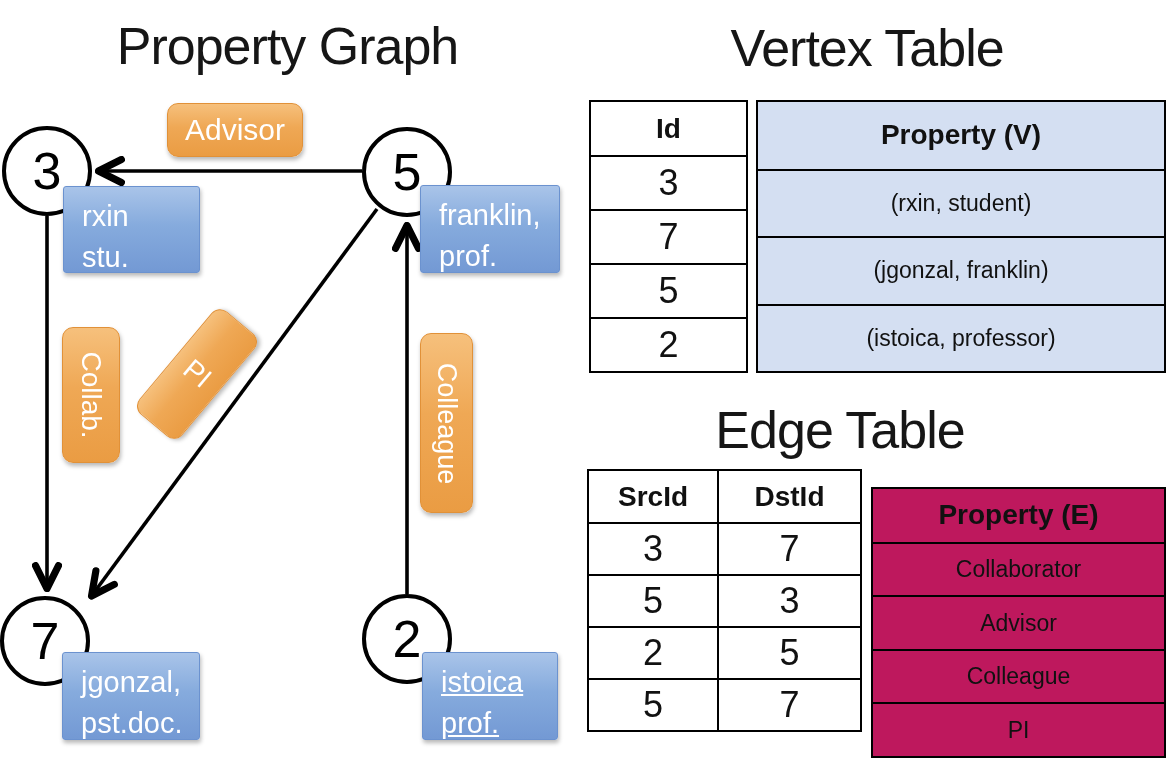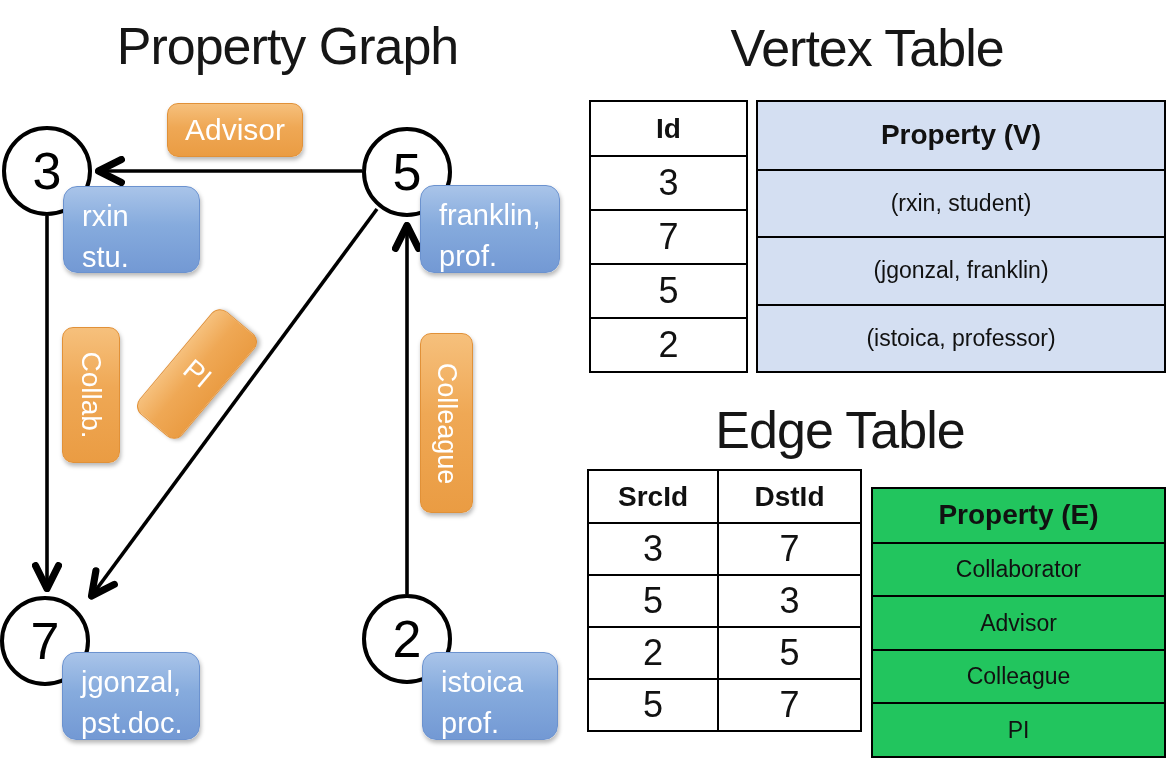--- a/index.html
+++ b/index.html
@@ -8,21 +8,21 @@
 
   .big-title{position:absolute;text-align:center;font-size:52px;font-weight:400;
              letter-spacing:-1px;color:#161616;white-space:nowrap;}
 
   
   .node{position:absolute;width:90px;height:90px;border:4px solid #000;border-radius:50%;
         background:#fff;display:flex;align-items:center;justify-content:center;
         font-size:52px;font-weight:400;color:#000;box-sizing:border-box;}
 
   
-  .vprop{position:absolute;border-radius:14px;color:#fff;font-size:29px;line-height:1.42;
+  .vprop{position:absolute;border-radius:3px;color:#fff;font-size:29px;line-height:1.42;
          padding:9px 0 0 18px;box-sizing:border-box;
          background:linear-gradient(180deg,#a9c4e9 0%,#86abdd 45%,#7399d4 100%);
          border:1px solid #6b92cf;box-shadow:1px 3px 4px rgba(0,0,0,0.28);}
 
   
   .elabel{position:absolute;border-radius:11px;color:#fff;
           background:linear-gradient(180deg,#f6c07c 0%,#efa855 45%,#ea9c43 100%);
           border:1px solid #e19138;box-shadow:1px 3px 4px rgba(0,0,0,0.28);
           display:flex;align-items:center;justify-content:center;box-sizing:border-box;}
   .elabel .vtext{transform:rotate(90deg);white-space:nowrap;}
@@ -76,21 +76,21 @@
     <div>stu.</div>
   </div>
   <div class="vprop" style="left:420px;top:185px;width:140px;height:88px;">
     <div>franklin,</div>
     <div>prof.</div>
   </div>
   <div class="vprop" style="left:62px;top:652px;width:138px;height:88px;">
     <div>jgonzal,</div>
     <div>pst.doc.</div>
   </div>
-  <div class="vprop" style="left:422px;top:652px;width:136px;height:88px;">
+  <div class="vprop" style="left:422px;top:652px;width:136px;height:88px;text-decoration:underline;">
     <div>istoica</div>
     <div>prof.</div>
   </div>
 
   <div class="elabel" style="left:167px;top:103px;width:136px;height:54px;font-size:30px;">
     <span>Advisor</span>
   </div>
   <div class="elabel" style="left:62px;top:327px;width:58px;height:136px;font-size:28px;">
     <span class="vtext">Collab.</span>
   </div>
@@ -156,21 +156,21 @@
       <td>2</td>
       <td>5</td>
     </tr>
     <tr>
       <td>5</td>
       <td>7</td>
     </tr>
   </tbody>
     </table>
 
-  <table class="sheet" style="left:871px;top:487px;width:295px;height:271px;background:#22c55e;">
+  <table class="sheet" style="left:871px;top:487px;width:295px;height:271px;background:#be185d;">
     <tbody>
         <tr>
           <th>Property (E)</th>
         </tr>
     <tr>
           <td class="txt">Collaborator</td>
         </tr>
     <tr>
           <td class="txt">Advisor</td>
         </tr>

